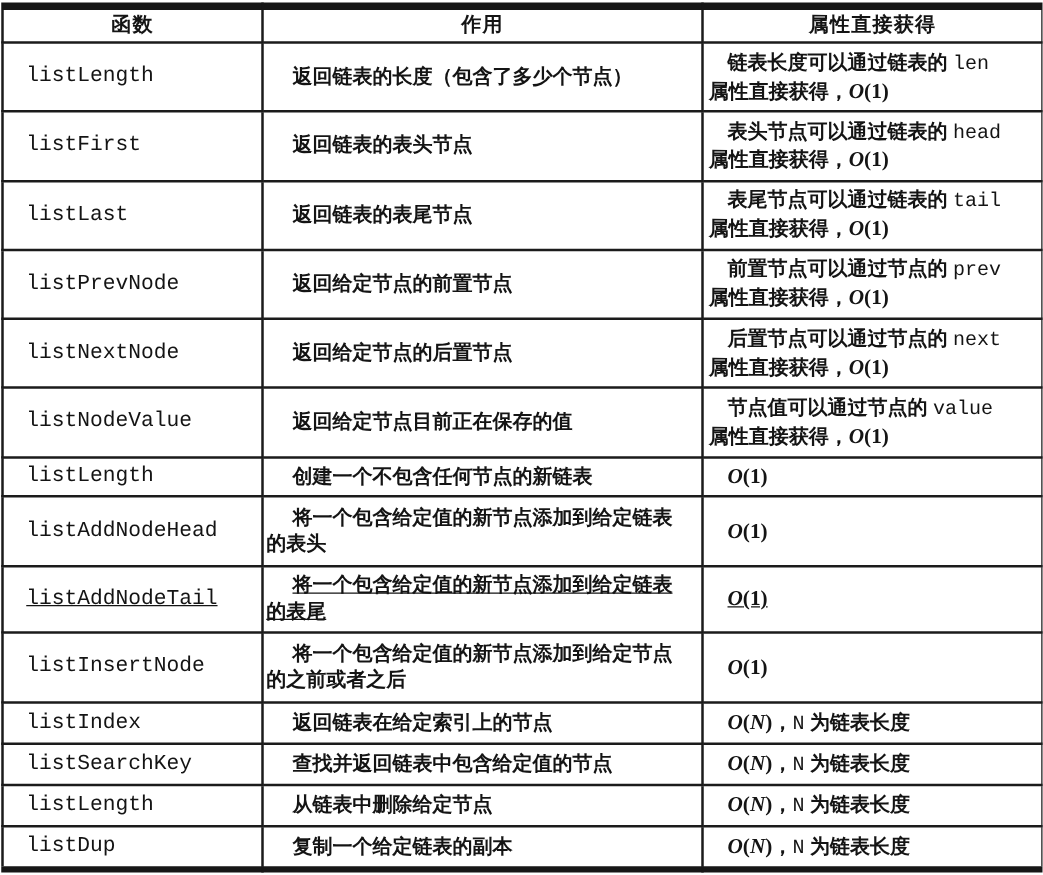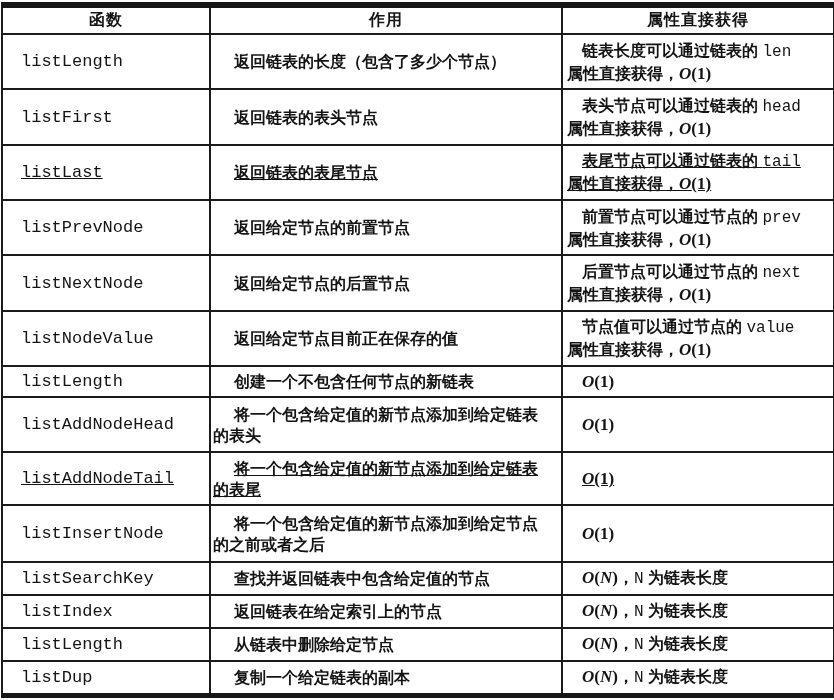--- a/index.html
+++ b/index.html
@@ -102,21 +102,21 @@
           <td class="action">返回链表的长度（包含了多少个节点）</td>
           <td class="complexity">链表长度可以通过链表的 <span class="inline-code">len</span>
 属性直接获得，<span class="bigo"><i>O</i>(1)</span></td>
         </tr>
         <tr style="height: 50px;">
           <td class="func">listFirst</td>
           <td class="action">返回链表的表头节点</td>
           <td class="complexity">表头节点可以通过链表的 <span class="inline-code">head</span>
 属性直接获得，<span class="bigo"><i>O</i>(1)</span></td>
         </tr>
-        <tr style="height: 50px; text-decoration: underline;">
+        <tr style="height: 50px;">
           <td class="func">listLast</td>
           <td class="action">返回链表的表尾节点</td>
           <td class="complexity">表尾节点可以通过链表的 <span class="inline-code">tail</span>
 属性直接获得，<span class="bigo"><i>O</i>(1)</span></td>
         </tr>
         <tr style="height: 51px;">
           <td class="func">listPrevNode</td>
           <td class="action">返回给定节点的前置节点</td>
           <td class="complexity">前置节点可以通过节点的 <span class="inline-code">prev</span>
 属性直接获得，<span class="bigo"><i>O</i>(1)</span></td>
@@ -150,27 +150,27 @@
 的表尾</td>
           <td class="complexity"><span class="bigo"><i>O</i>(1)</span></td>
         </tr>
         <tr style="height: 53px;">
           <td class="func">listInsertNode</td>
           <td class="action">将一个包含给定值的新节点添加到给定节点
 的之前或者之后</td>
           <td class="complexity"><span class="bigo"><i>O</i>(1)</span></td>
         </tr>
         <tr style="height: 25px;">
-          <td class="func">listSearchKey</td>
-          <td class="action">查找并返回链表中包含给定值的节点</td>
+          <td class="func">listIndex</td>
+          <td class="action">返回链表在给定索引上的节点</td>
           <td class="complexity"><span class="bigo"><i>O</i>(<i>N</i>)</span>，<span class="inline-code">N</span> 为链表长度</td>
         </tr>
         <tr style="height: 25px;">
-          <td class="func">listIndex</td>
-          <td class="action">返回链表在给定索引上的节点</td>
+          <td class="func">listSearchKey</td>
+          <td class="action">查找并返回链表中包含给定值的节点</td>
           <td class="complexity"><span class="bigo"><i>O</i>(<i>N</i>)</span>，<span class="inline-code">N</span> 为链表长度</td>
         </tr>
         <tr style="height: 25px;">
           <td class="func">listLength</td>
           <td class="action">从链表中删除给定节点</td>
           <td class="complexity"><span class="bigo"><i>O</i>(<i>N</i>)</span>，<span class="inline-code">N</span> 为链表长度</td>
         </tr>
         <tr style="height: 25px;">
           <td class="func">listDup</td>
           <td class="action">复制一个给定链表的副本</td>

